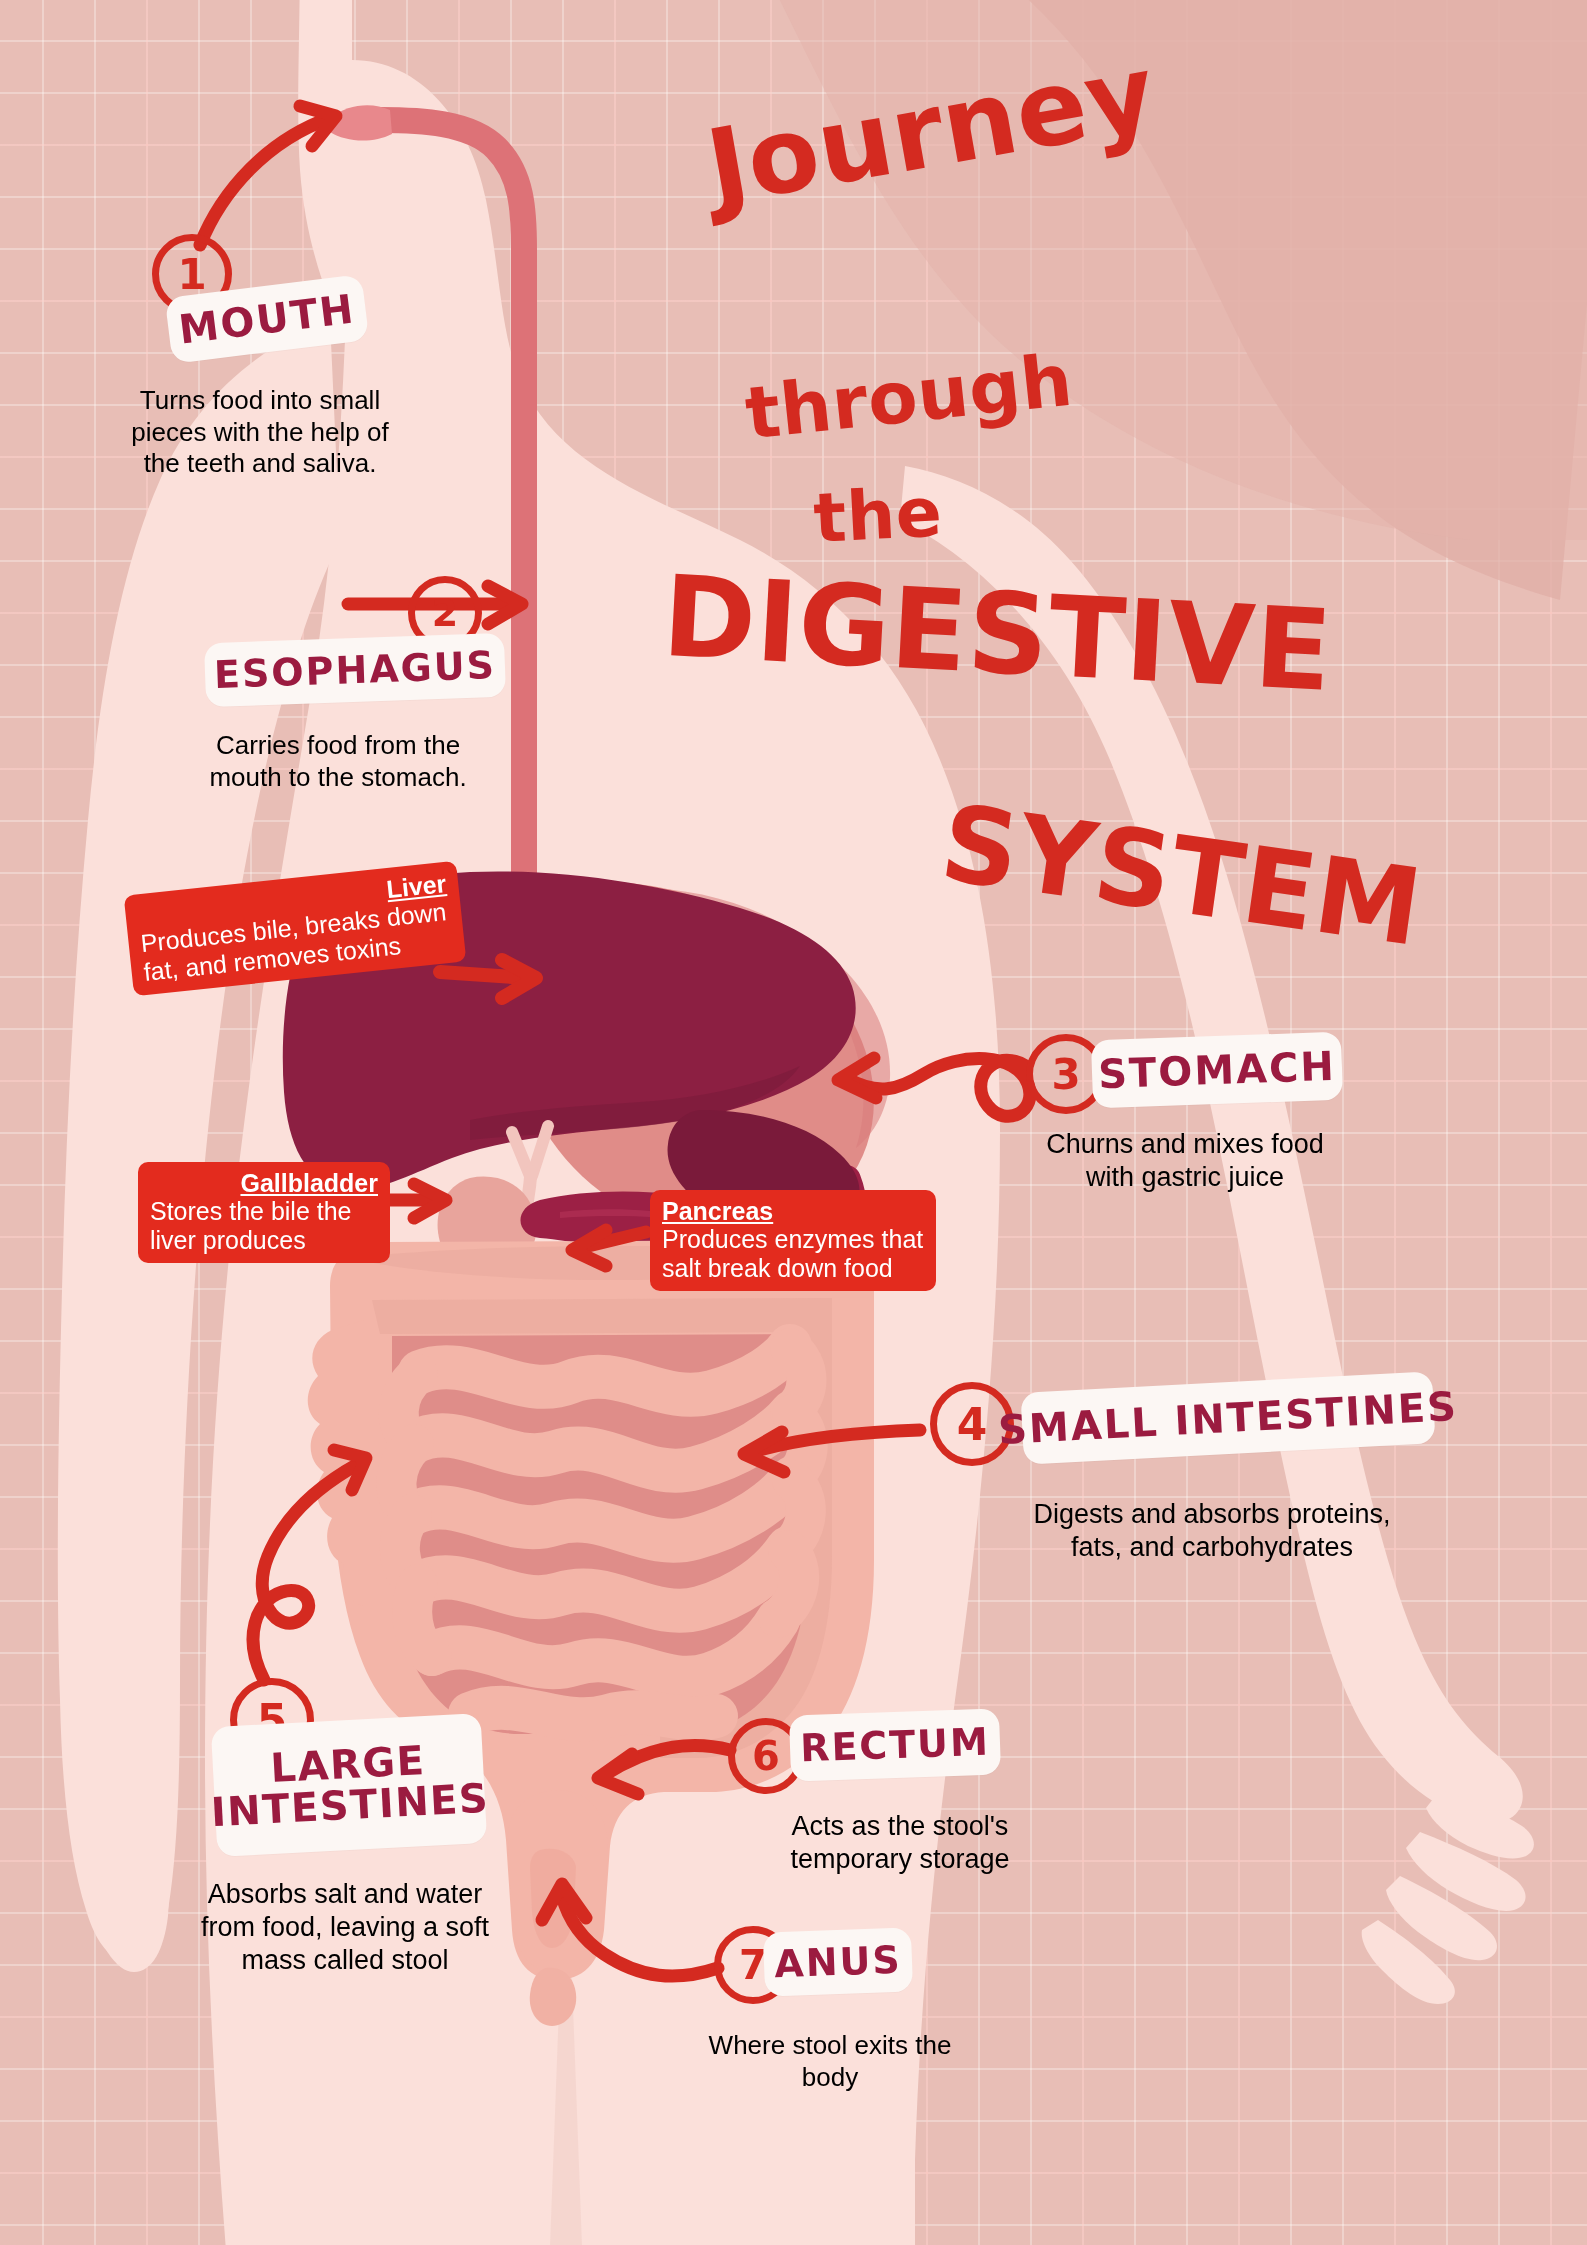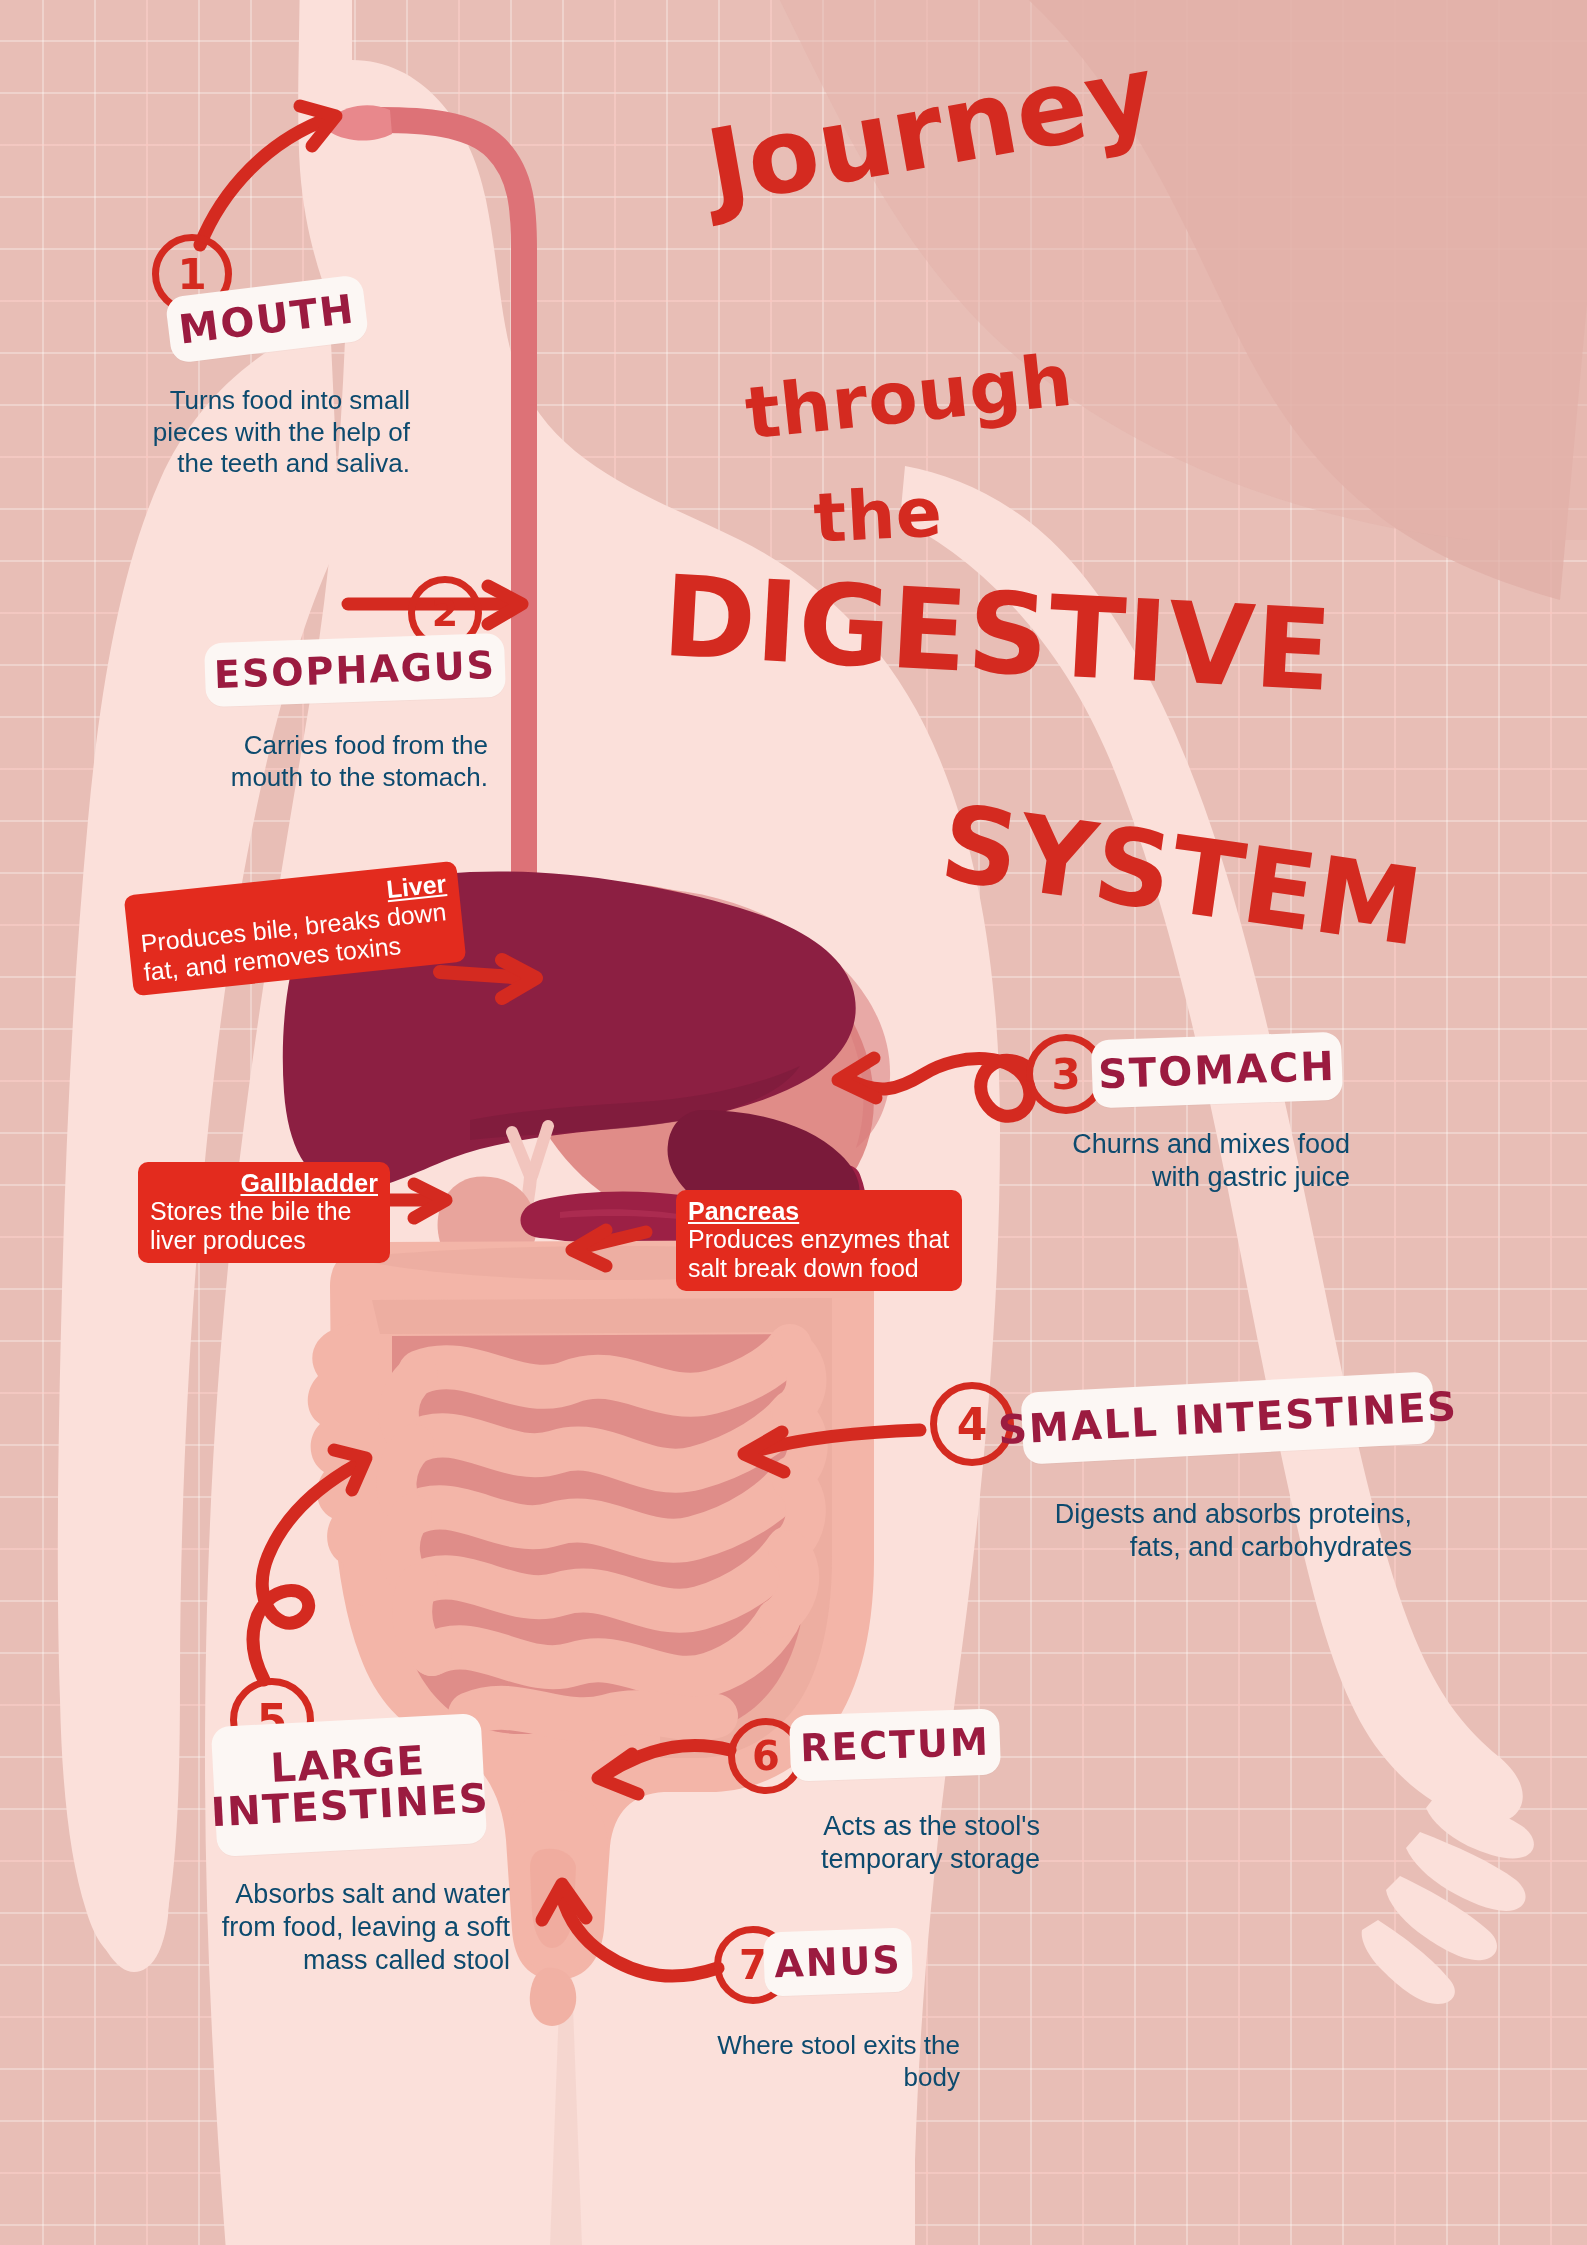--- a/index.html
+++ b/index.html
@@ -43,21 +43,21 @@
     color:#9B1B40;font-weight:700;
     font-family:"DejaVu Sans", sans-serif;
     letter-spacing:2px;white-space:nowrap;
     display:flex;align-items:center;justify-content:center;
     box-shadow:0 1px 0 rgba(0,0,0,.02);
   }
   .chip.two{flex-direction:column;line-height:1.02;letter-spacing:1.5px;white-space:normal;text-align:center;}
 
   
   .cap{
-    position:absolute;color:#0c4a6e;text-align:right;
+    position:absolute;color:#000000;text-align:center;
     font-family:"Liberation Sans", sans-serif;
     line-height:1.22;
   }
 
   
   .numc{
     position:absolute;border:7px solid #D42A20;border-radius:50%;
     color:#D42A20;font-weight:700;
     font-family:"DejaVu Sans", sans-serif;
     display:flex;align-items:center;justify-content:center;
@@ -320,21 +320,21 @@
     <span class="bdy">Produces bile, breaks down</span>
     <span class="bdy">fat, and removes toxins</span>
   </div>
 
   <div class="redbox ttl-center" style="left:138px;top:1162px;width:228px;font-size:25px;">
     <span class="ttl">Gallbladder</span>
     <span class="bdy">Stores the bile the</span>
     <span class="bdy">liver produces</span>
   </div>
 
-  <div class="redbox" style="left:650px;top:1190px;width:262px;font-size:25px;margin-left:26px;">
+  <div class="redbox" style="left:650px;top:1190px;width:262px;font-size:25px;">
     <span class="ttl">Pancreas</span>
     <span class="bdy">Produces enzymes that</span>
     <span class="bdy">salt break down food</span>
   </div>
 
   <div class="numc" style="left:1026px;top:1034px;width:66px;height:66px;font-size:42px;">3</div>
   <div class="chip" style="left:1092px;top:1036px;width:250px;height:68px;font-size:40px;transform:rotate(-2deg);">STOMACH</div>
   <div class="cap" style="left:1020px;top:1128px;width:330px;font-size:27px;">Churns and mixes food with gastric juice</div>
 
   <div class="numc" style="left:930px;top:1382px;width:70px;height:70px;font-size:44px;">4</div>

